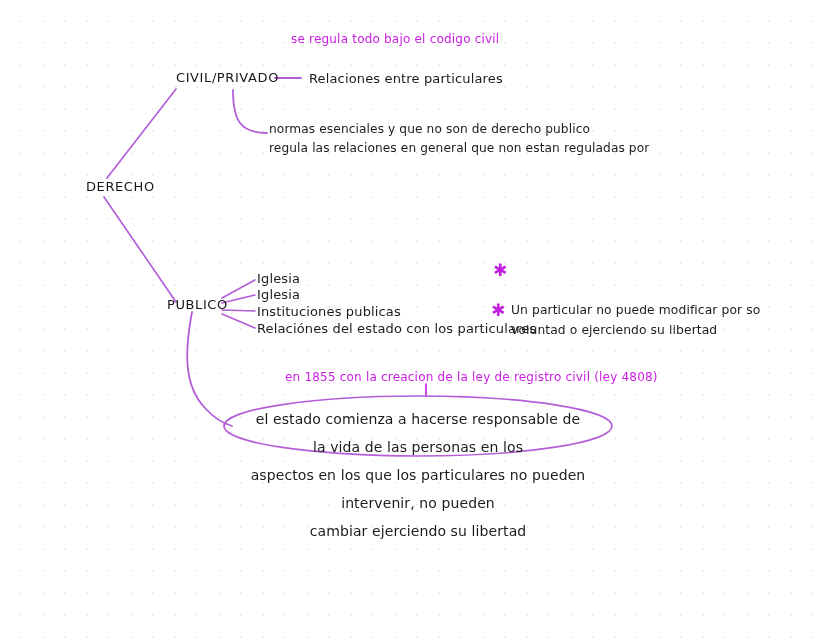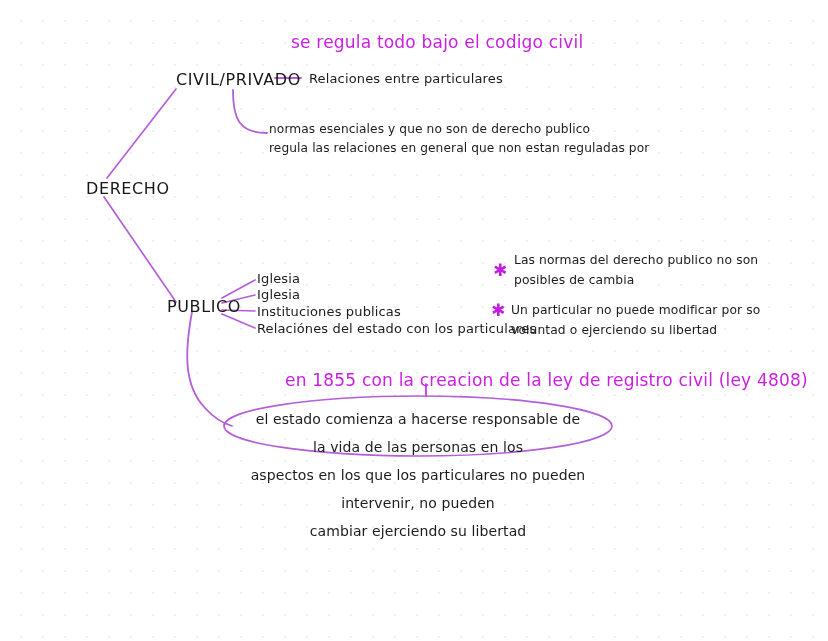--- a/index.html
+++ b/index.html
@@ -33,41 +33,41 @@
     pointer-events: none;
   }
   .node {
     position: absolute;
     white-space: nowrap;
     color: #1c1c1c;
     font-family: "DejaVu Sans", sans-serif;
     letter-spacing: 0.2px;
   }
   .node-major {
-    font-size: 16px;
+    font-size: 13px;
     letter-spacing: 0.6px;
     color: #171717;
   }
   .leaf {
     position: absolute;
     white-space: nowrap;
     font-size: 13px;
     color: #1c1c1c;
     letter-spacing: 0.15px;
   }
   .para {
     position: absolute;
     font-size: 12.2px;
     color: #1c1c1c;
     line-height: 19px;
     letter-spacing: 0.1px;
   }
   .magenta {
     position: absolute;
-    font-size: 17px;
+    font-size: 12px;
     color: #cb20e2;
     letter-spacing: 0.2px;
     white-space: nowrap;
   }
   .note {
     position: absolute;
     font-size: 12.3px;
     color: #1c1c1c;
     line-height: 20px;
     letter-spacing: 0.1px;
@@ -131,24 +131,20 @@
   <div class="node node-major" style="left:64px; top:179px;margin-left:22px;">DERECHO</div>
 
   <div class="node node-major" style="left:167px; top:297px;">PUBLICO</div>
 
   <div class="leaf" style="left:257px; top:271px;">Iglesia</div>
   <div class="leaf" style="left:257px; top:287px;">Iglesia</div>
   <div class="leaf" style="left:257px; top:304px;">Instituciones publicas</div>
   <div class="leaf" style="left:257px; top:321px;">Relaciónes del estado con los particulares</div>
 
   <span class="aster" style="left:493px; top:262px;">✱</span>
-  <div class="note" style="left:514px; top:250px;">
-    <div>Las normas del derecho publico no son</div>
-    <div>posibles de cambia</div>
-  </div>
 
   <span class="aster" style="left:491px; top:302px;">✱</span>
   <div class="note" style="left:511px; top:300px;">
     <div>Un particular no puede modificar por so</div>
     <div>voluntad o ejerciendo su libertad</div>
   </div>
 
   <div class="magenta" style="left:285px; top:370px;">en 1855 con la creacion de la ley de registro civil (ley 4808)</div>
 
   <div class="ellipse-text" style="left:248px; top:405px; width:340px;">

